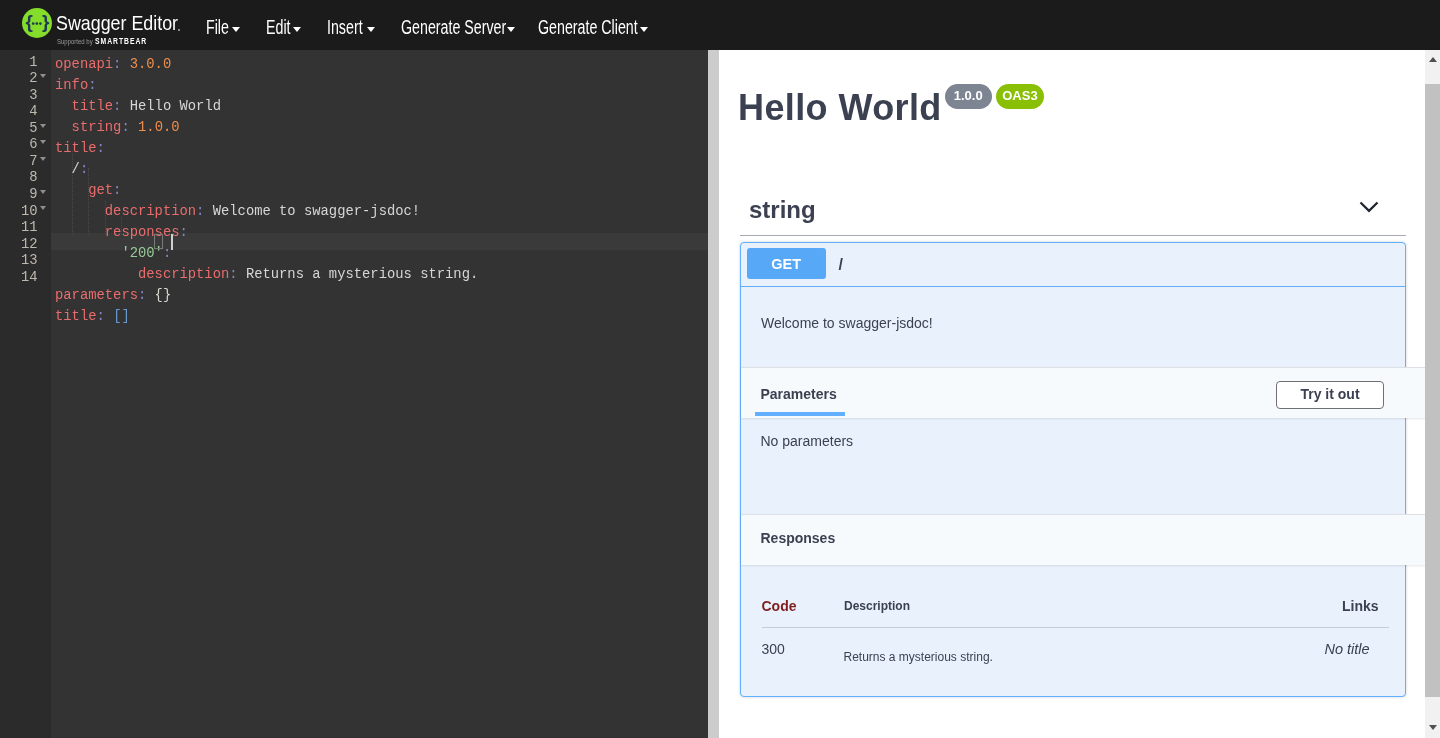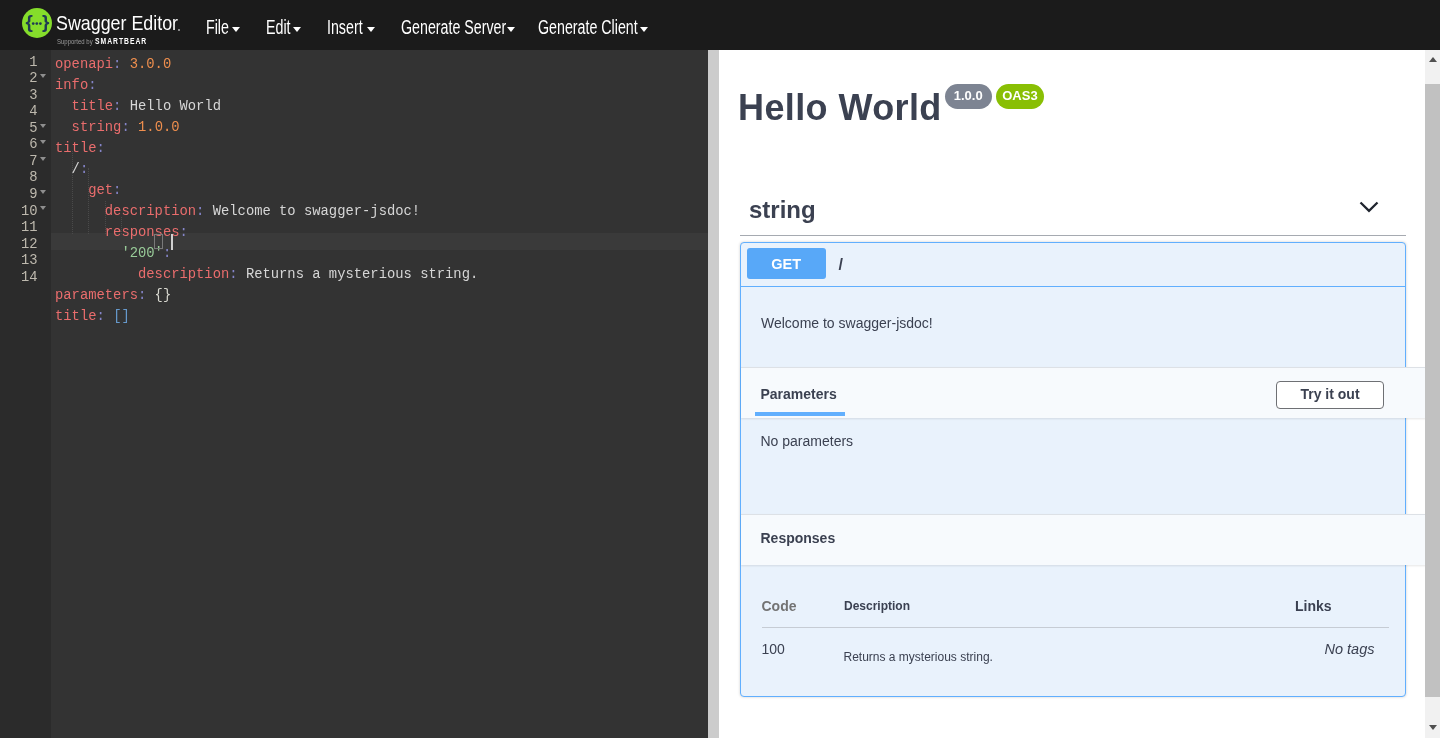--- a/index.html
+++ b/index.html
@@ -73,23 +73,23 @@
   #phead { top:124px; }
   #rhead { top:271.5px; }
   #rhead .lab { top:14.5px; }
   .sechead .lab { position:absolute; left:19.5px; top:18px; font-size:14px; font-weight:bold; color:#3b4151; }
   #tabline { position:absolute; left:14px; top:169px; width:90px; height:4px; background:#61affe; }
   #tryout { position:absolute; left:535px; top:13.5px; width:108px; height:28px; background:#fff;
     border:1.5px solid #6e7074; border-radius:4px; font-size:14px; font-weight:bold; color:#3b4151;
     text-align:center; line-height:25px; }
   #noparams { position:absolute; left:19.5px; top:190.5px; font-size:14px; color:#3b4151; }
 
-  #tcode  { position:absolute; left:20.5px; top:355px; font-size:14px; font-weight:bold; color:#737373;}
+  #tcode  { position:absolute; left:20.5px; top:355px; font-size:14px; font-weight:bold; color:#7f1d1d;}
   #tdesc  { position:absolute; left:103px; top:356.5px; font-size:12px; font-weight:bold; color:#3b4151;}
-  #tlinks { position:absolute; left:554px; top:355.5px; font-size:14px; font-weight:bold; color:#3b4151;}
+  #tlinks { position:absolute; left:601px; top:355.5px; font-size:14px; font-weight:bold; color:#3b4151;}
   #thr { position:absolute; left:21px; top:384.5px; width:627px; height:1px; background:#c6ccd4; }
   #r200 { position:absolute; left:20.5px; top:398px; font-size:14px; color:#3b4151; }
   #rdesc { position:absolute; left:102.5px; top:407.5px; font-size:12px; color:#3b4151; }
   #rlinks { position:absolute; left:583.5px; top:398.5px; font-size:14.5px; font-style:italic; color:#3b4151; }
 
   
   #sbar { position:absolute; left:1425px; top:50px; width:15px; height:688px; background:#f1f1f1; }
   #sthumb { position:absolute; left:0; top:34px; width:15px; height:613px; background:#c1c1c1; }
   .sarrow { position:absolute; left:3.5px; width:0; height:0; }
   #sup { top:7px; border-left:4px solid transparent; border-right:4px solid transparent;
@@ -196,23 +196,23 @@
     </div>
     <div id="tabline"></div>
     <div id="noparams">No parameters</div>
     <div class="sechead" id="rhead">
         <div class="lab">Responses</div>
       </div>
     <div id="tcode">Code</div>
     <div id="tdesc">Description</div>
     <div id="tlinks">Links</div>
     <div id="thr"></div>
-    <div id="r200">100</div>
+    <div id="r200">300</div>
     <div id="rdesc">Returns a mysterious string.</div>
-    <div id="rlinks">No tags</div>
+    <div id="rlinks">No title</div>
   </div>
 
   <div id="sbar">
     <div id="sthumb"></div>
     <div class="sarrow" id="sup"></div>
     <div class="sarrow" id="sdown"></div>
   </div>
 
 </div>
 

